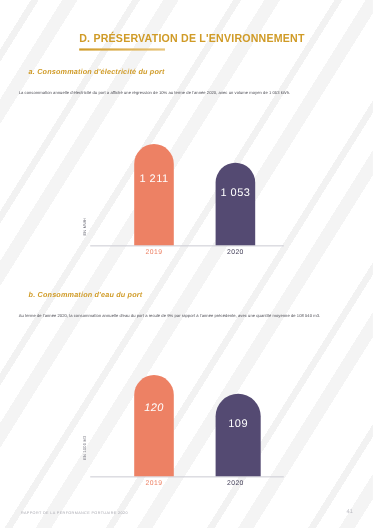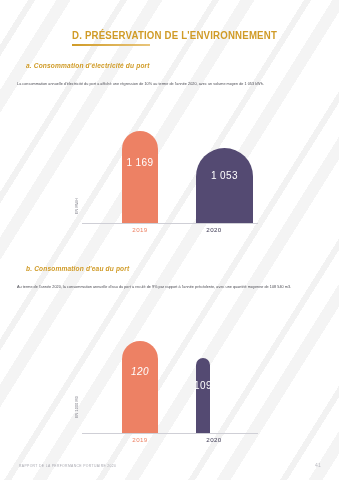--- a/index.html
+++ b/index.html
@@ -124,29 +124,29 @@
     position:absolute;
     font-size:6.2px;
     letter-spacing:0.4px;
     white-space:nowrap;
     text-align:center;
     font-family:"Liberation Sans Narrow","Liberation Sans",sans-serif;
   }
 
   
   #c1b1 { left:122px; top:131px; width:36px; height:91.5px; }
-  #c1b2 { left:196px; top:148px; width:57px; height:74.5px; }
+  #c1b2 { left:196px; top:148px; width:36px; height:74.5px; }
   #c1b1 .bar-value { top:26px; }
   #c1b2 .bar-value { top:22px; }
   #c1l1 { left:122px; top:226px; width:36px; }
   #c1l2 { left:196px; top:226px; width:36px; }
 
   
   #c2b1 { left:122px; top:341px; width:36px; height:91.5px; }
-  #c2b2 { left:196px; top:358px; width:14px; height:74.5px; }
+  #c2b2 { left:196px; top:358px; width:41px; height:74.5px; }
   #c2b1 .bar-value { top:25px;font-style:italic; }
   #c2b2 .bar-value { top:22px; }
   #c2l1 { left:122px; top:436px; width:36px; }
   #c2l2 { left:196px; top:436px; width:36px; }
 
   
   .footer-text {
     position:absolute;
     left:19px; top:464px;
     font-size:3.4px;
@@ -176,21 +176,21 @@
 
   <div class="sub-head" id="subA">a. Consommation d'électricité du port</div>
   <div class="body-text" id="textA">La consommation annuelle d'électricité du port a affiché une régression de 10% au terme de l'année 2020, avec un volume moyen de 1 053 kWh.</div>
 
   <div class="chart" id="chart1"></div>
   <div class="axis-label" id="axis1">EN MWh</div>
   <div class="baseline" id="base1"></div>
 
   <div class="bar" id="c1b1">
     <div class="bar-shape" style="background:#ED8164;">
-      <span class="bar-value">1 169</span>
+      <span class="bar-value">1 211</span>
     </div>
   </div>
   <div class="bar-label" id="c1l1" style="color:#ED8164;">2019</div>
 
   <div class="bar" id="c1b2">
     <div class="bar-shape" style="background:#544A72;">
       <span class="bar-value">1 053</span>
     </div>
   </div>
   <div class="bar-label" id="c1l2" style="color:#3f3b55;">2020</div>

